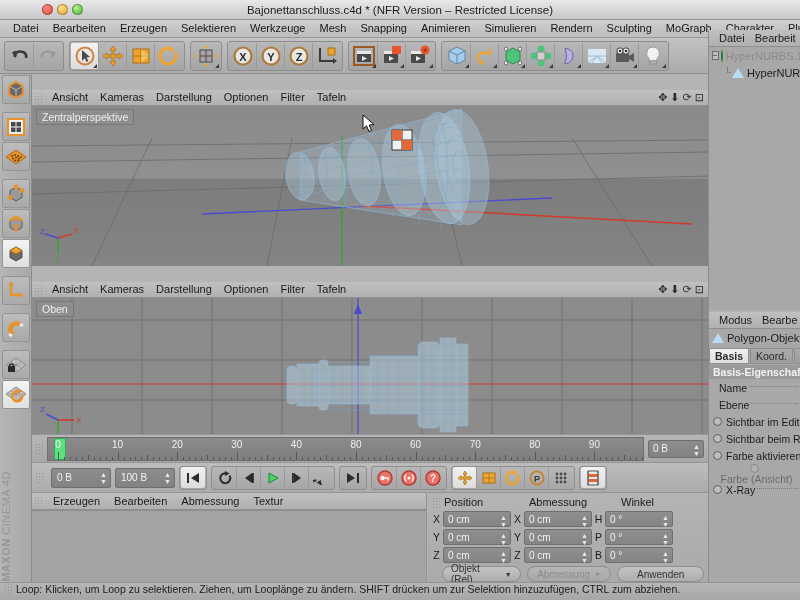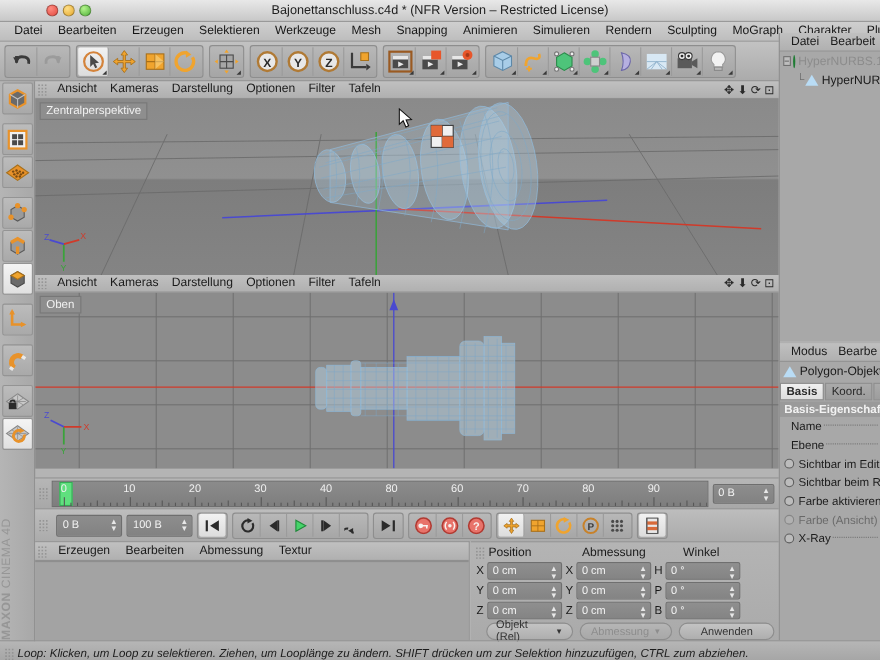--- a/index.html
+++ b/index.html
@@ -83,21 +83,21 @@
   .logo-v {
     position:absolute; bottom:18px; left:0; width:32px;
     writing-mode: vertical-rl; transform: rotate(180deg);
     text-align:left; font-size:11px; color:#969696; letter-spacing:.5px;
     font-weight:bold;
   }
   .logo-v .l2 { font-weight:normal; }
 
   
   .viewports { position:absolute; left:32px; top:74px; right:92px; height:360px; }
-  .vp { position:relative; width:100%; }
+  .vp { position:relative; width:100%;margin-top:16px; }
   .vpmenu {
     height:16px; background:linear-gradient(#c0c0c0,#b0b0b0);
     border-bottom:1px solid #8f8f8f;
     display:flex; align-items:center; padding-left:2px; gap:0;
   }
   .grip { width:9px; height:11px; margin-right:3px;
     background-image: radial-gradient(#8d8d8d 40%, transparent 41%);
     background-size:3px 3px; opacity:.8;}
   .vpmenu .mi { padding:0 6px; font-size:11px; line-height:15px; cursor:default;}
   .vpnav { margin-left:auto; display:flex; gap:3px; padding-right:4px; align-items:center;}
@@ -229,21 +229,21 @@
      font-size:10.5px; color:#1c1c1c;}
   .dots { flex:1; border-bottom:1px dotted #7a7a7a; margin:0 2px 3px 2px; }
   .radio { width:9px;height:9px;border-radius:50%;border:1px solid #5f5f5f;
      background:#bcbcbc; margin-right:4px; flex:none;}
   .attrrow.chk { padding-left:4px; }
 
   
   .statusbar {
     position:absolute; left:0; bottom:0; width:100%; height:18px;
     background:linear-gradient(#b6b6b6,#a6a6a6); border-top:1px solid #949494;
-    display:flex; align-items:flex-end; padding-left:4px; font-size:10.5px; color:#1c1c1c;font-style:italic;
+    display:flex; align-items:flex-start; padding-left:4px; font-size:10.5px; color:#1c1c1c;
   }
 
   svg { display:block; }
   .cursor { position:absolute; pointer-events:none; z-index:50; }
 </style>
 </head>
 <body>
 
 <div class="app">
 
@@ -1093,21 +1093,21 @@
         </div>
         <div class="attrrow chk">
           <span class="radio"></span>
           <span>Sichtbar beim Ren</span>
         </div>
         <div class="attrrow chk">
           <span class="radio"></span>
           <span>Farbe aktivieren</span>
           <span class="dots"></span>
         </div>
-        <div class="attrrow chk" style="opacity:.45;">
+        <div class="attrrow chk" style="opacity:.45;flex-direction:column;">
           <span class="radio"></span>
           <span>Farbe (Ansicht)</span>
           <span class="dots"></span>
         </div>
         <div class="attrrow chk">
           <span class="radio"></span>
           <span>X-Ray</span>
           <span class="dots"></span>
         </div>
       </div>

